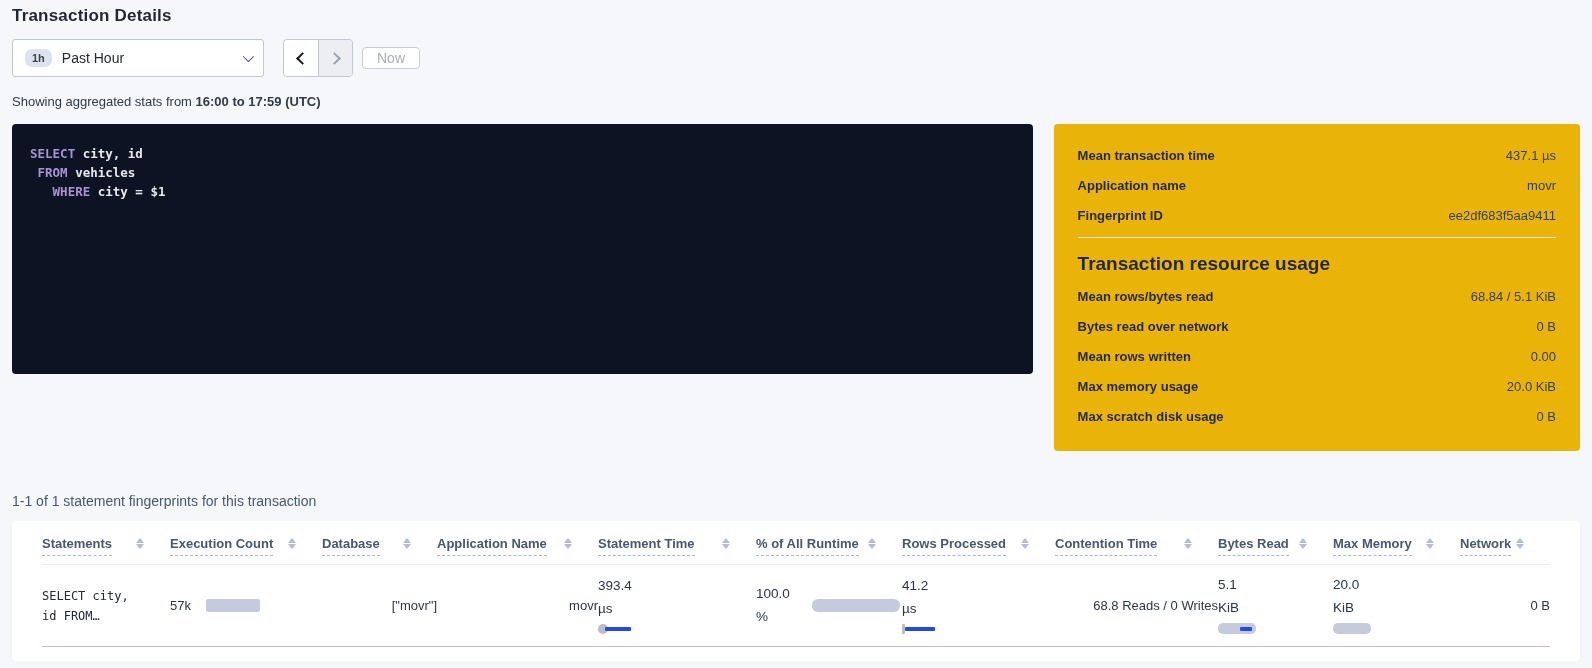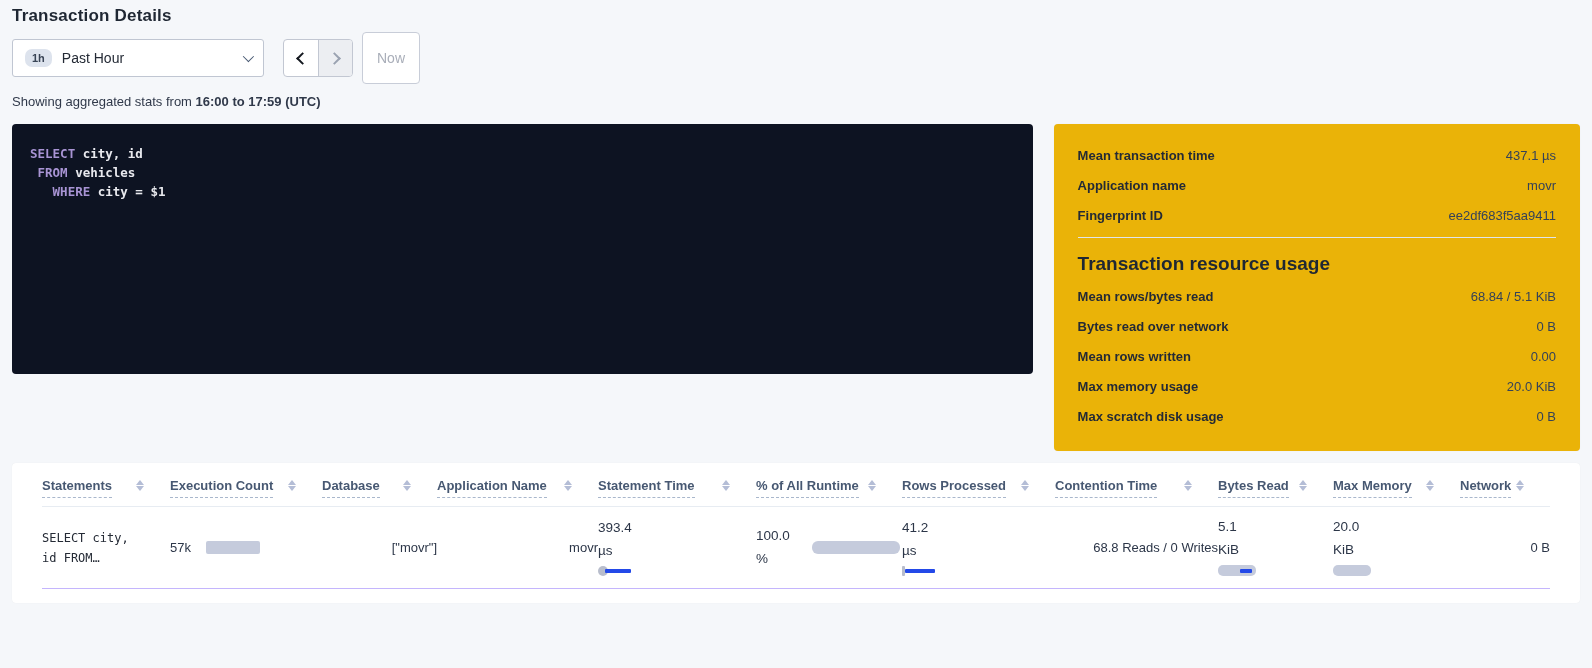--- a/index.html
+++ b/index.html
@@ -37,21 +37,21 @@
   .arrow-btn.next { background:#eceef2; border-left:1px solid #c2c7d2; cursor:default; }
   .chev-left {
     width:9px; height:9px; border-left:2.4px solid #14181f; border-bottom:2.4px solid #14181f;
     transform:rotate(45deg); margin-left:3px;
   }
   .chev-right {
     width:9px; height:9px; border-right:2.4px solid #9aa2b1; border-top:2.4px solid #9aa2b1;
     transform:rotate(45deg); margin-right:3px;
   }
   .now-btn {
-    margin-left:9px; height:52px; padding:0 14px; background:#fff; border:1px solid #c8cdd8;
+    margin-left:9px; height:22px; padding:0 14px; background:#fff; border:1px solid #c8cdd8;
     border-radius:4px; color:#a9aeb9; font-size:14px; display:flex; align-items:center; cursor:default;
   }
 
   .stats-caption { margin-top:17px; font-size:13px; color:#30394a; }
   .stats-caption b { font-weight:700; }
 
   
   .main { display:flex; margin-top:15px; gap:21px; align-items:flex-start; }
   .sql-box {
     width:1028px; height:250px; background:#0d1322; border-radius:4px;
@@ -171,20 +171,21 @@
         <span class="sum-label">Max memory usage</span>
         <span class="sum-value">20.0 KiB</span>
       </div>
       <div class="sum-row">
         <span class="sum-label">Max scratch disk usage</span>
         <span class="sum-value">0 B</span>
       </div>
     </div>
   </div>
 
+  <div class="stmt-caption">1-1 of 1 statement fingerprints for this transaction</div>
 
   <div class="table-card">
     <div class="thead">
       <div class="th c1">
           <span class="th-label">Statements</span>
           <span class="sort-icon">
             <span class="tri-up"></span>
             <span class="tri-down"></span>
           </span>
         </div>

